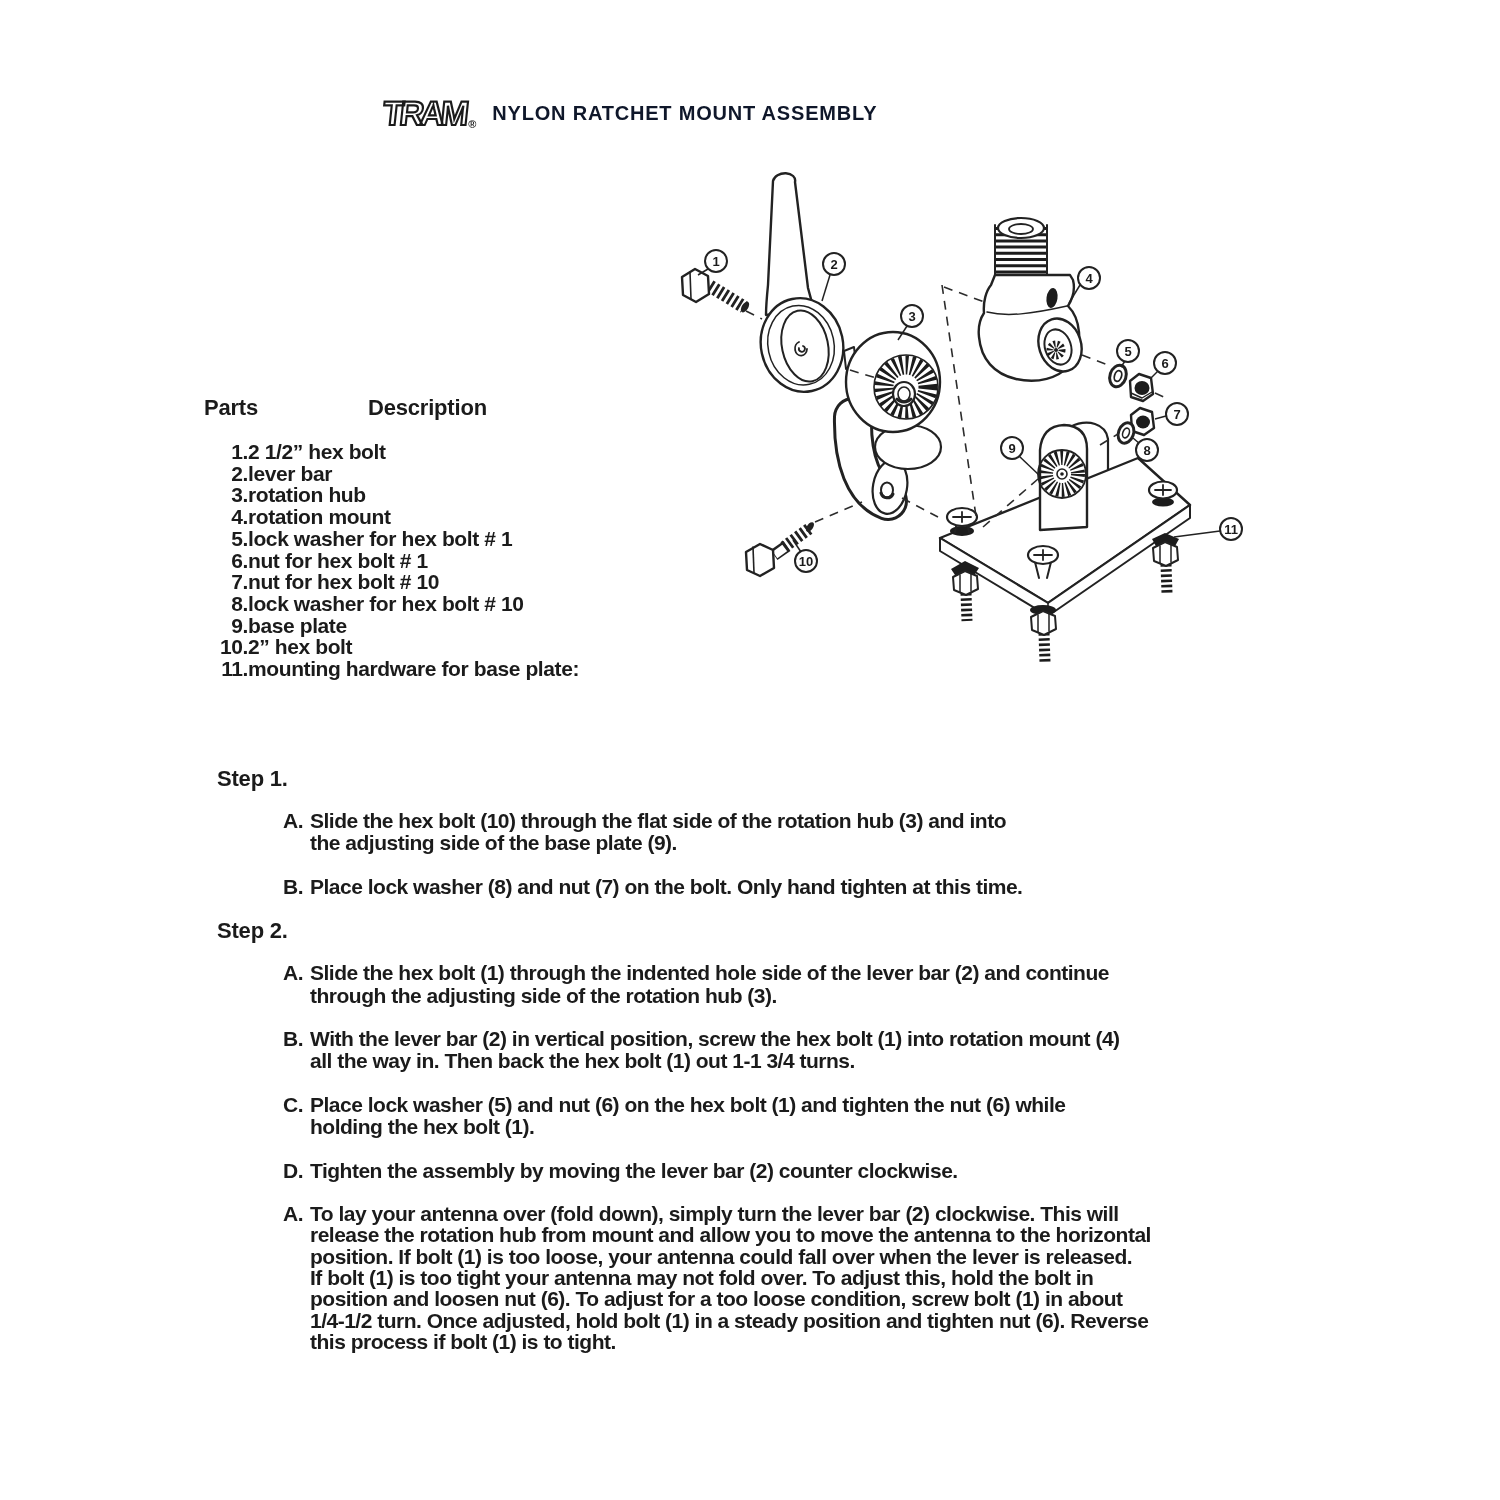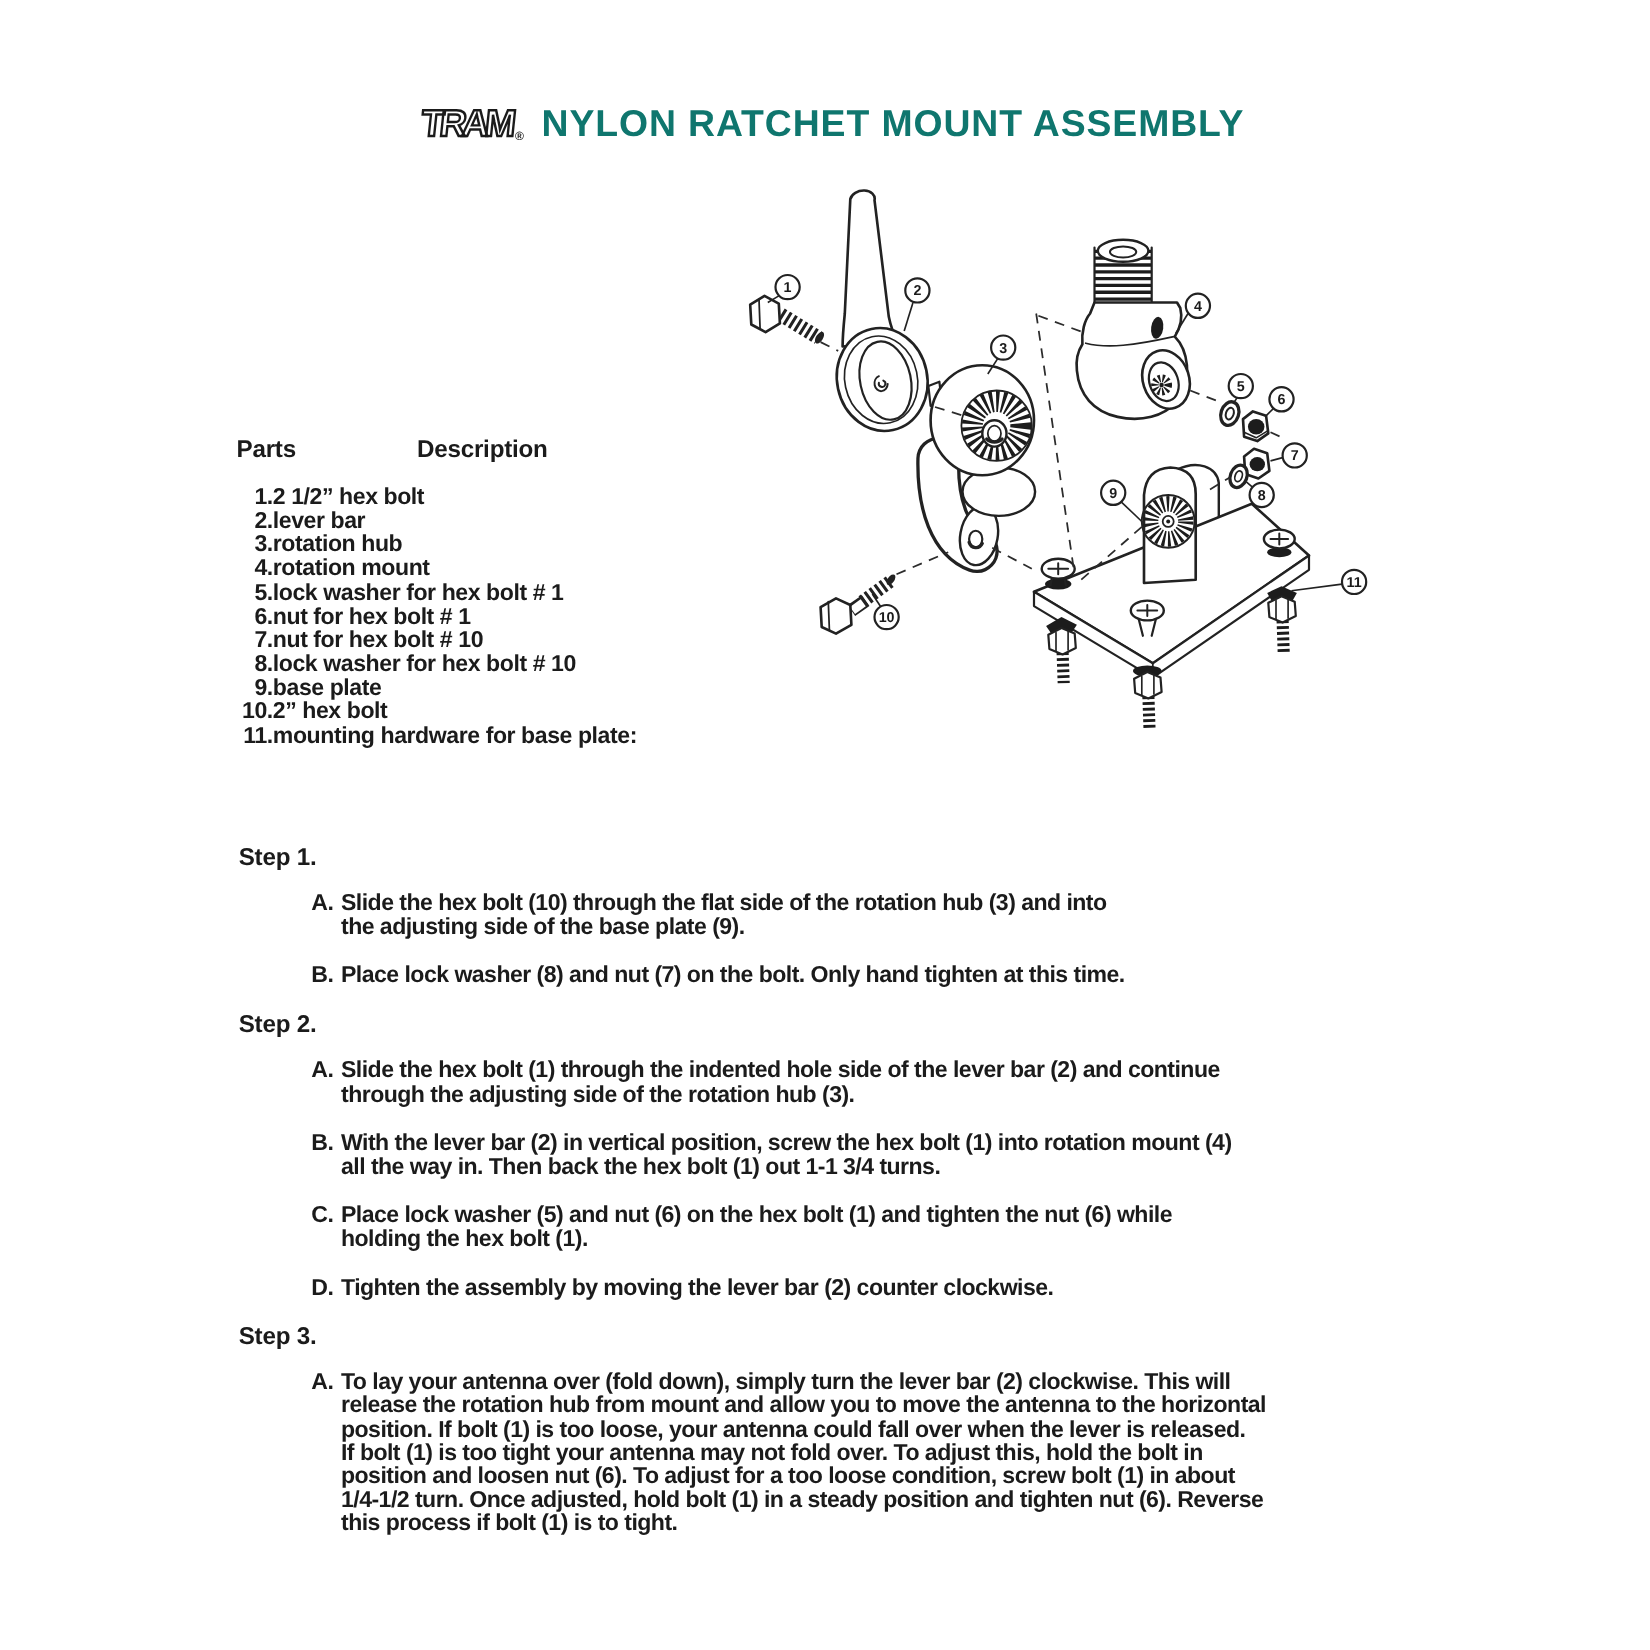--- a/index.html
+++ b/index.html
@@ -8,26 +8,26 @@
     font-family:"Liberation Sans",sans-serif;color:#1b1b1b;overflow:hidden;
   }
   
   .hdr{position:absolute;left:383px;top:96px;display:flex;align-items:flex-end;white-space:nowrap;}
   .logo{
     font-size:34px;font-weight:700;line-height:34px;color:#fff;
     -webkit-text-stroke:2.2px #1b1b1b;letter-spacing:-4px;
     transform:skewX(-6deg);display:inline-block;
   }
   .logo-reg{font-size:11px;font-weight:700;color:#1b1b1b;vertical-align:18px;margin-left:3px;letter-spacing:0;}
-  .title{font-size:34px;font-weight:700;letter-spacing:0.8px;margin-left:16px;line-height:34px;color:#0f766e;}
+  .title{font-size:20px;font-weight:700;letter-spacing:0.8px;margin-left:16px;line-height:34px;color:#0f172a;}
   
   .intro{position:absolute;left:203px;top:302px;font-size:23px;font-weight:700;line-height:22.5px;letter-spacing:-0.2px;}
   .intro-l1{padding-left:25px;}
   
-  .pt-head{position:absolute;left:215px;top:395px;font-size:22px;font-weight:700;display:flex;letter-spacing:-0.2px;}
+  .pt-head{position:absolute;left:204px;top:395px;font-size:22px;font-weight:700;display:flex;letter-spacing:-0.2px;}
   .pt-head .c2{margin-left:110px;}
   .parts{position:absolute;left:205px;top:441px;font-size:21px;font-weight:700;line-height:21.7px;letter-spacing:-0.4px;}
   .prow{display:flex;}
   .pnum{width:43px;text-align:right;flex:none;}
   .pdesc{white-space:nowrap;}
   .pdesc2{margin-left:147px;white-space:nowrap;}
   
   .steps{position:absolute;left:217px;top:767px;width:1245px;font-weight:700;}
   .step-label{font-size:22px;line-height:23px;margin-bottom:20px;letter-spacing:-0.2px;}
   .sitem{display:flex;margin-bottom:21px;font-size:21px;line-height:22.4px;letter-spacing:-0.5px;padding-left:66px;}
@@ -136,21 +136,20 @@
           <div class="sletter">C.</div>
           <div class="stext">Place lock washer (5) and nut (6) on the hex bolt (1) and tighten the nut (6) while
 holding the hex bolt (1).</div>
         </div>
       <div class="sitem">
           <div class="sletter">D.</div>
           <div class="stext">Tighten the assembly by moving the lever bar (2) counter clockwise.</div>
         </div>
     </div>
     <div class="step step-3">
-      <div class="step-label">Step 3.</div>
       <div class="sitem">
           <div class="sletter">A.</div>
           <div class="stext">To lay your antenna over (fold down), simply turn the lever bar (2) clockwise. This will
 release the rotation hub from mount and allow you to move the antenna to the horizontal
 position.  If bolt (1) is too loose, your antenna could fall over when the lever is released.
 If bolt (1) is too tight your antenna may not fold over. To adjust this, hold the bolt in
 position and loosen nut (6). To adjust for a too loose condition, screw bolt (1) in about
 1/4-1/2 turn.  Once adjusted, hold bolt (1) in a steady position and tighten nut (6). Reverse
 this process if bolt (1) is to tight.</div>
         </div>

